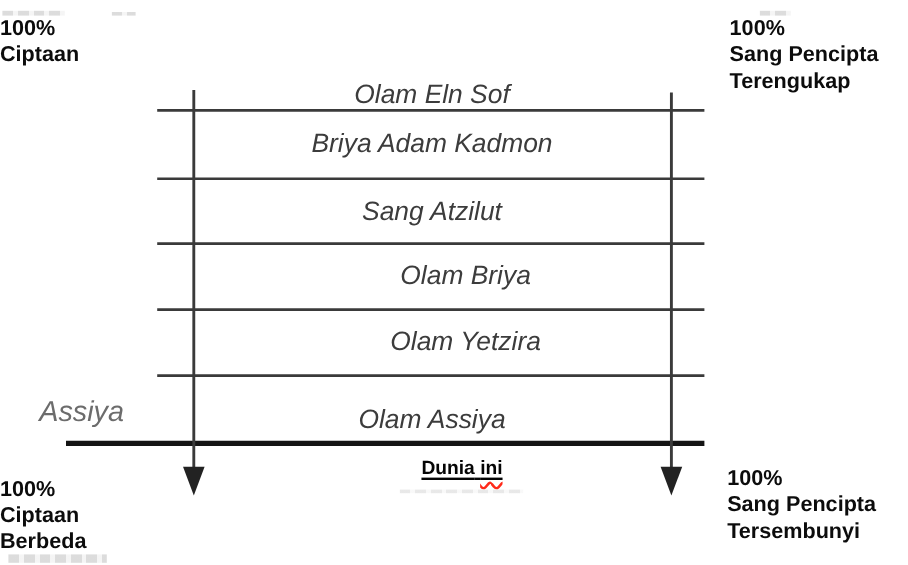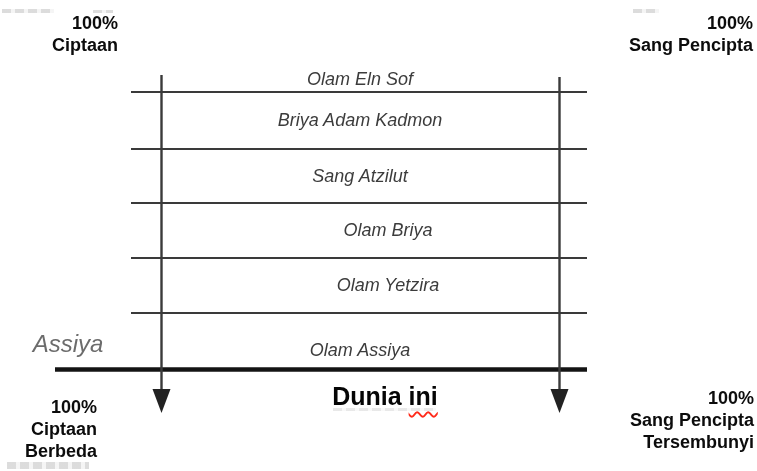--- a/index.html
+++ b/index.html
@@ -14,35 +14,35 @@
   .stage svg.lines {
     position: absolute;
     left: 0; top: 0;
     width: 757px; height: 471px;
   }
   .corner-label {
     position: absolute;
     font-weight: 700;
     font-size: 18px;
     line-height: 22px;
-    text-align: right;
+    text-align: left;
     color: #0c0c0c;
     white-space: nowrap;
   }
   .corner-top-left     { left: 0px;   top: 12px;  width: 118px; }
   .corner-top-right    { left: 608px; top: 12px;  width: 145px; }
   .corner-bottom-left  { left: 0px;   top: 396px; width: 97px;  }
   .corner-bottom-right { left: 606px; top: 387px; width: 148px; }
   .row-label {
     position: absolute;
     left: 161px;
     width: 398px;
     text-align: center;
     font-style: italic;
-    font-size: 18px;
+    font-size: 22px;
     line-height: 26px;
     color: #3c3c3c;
     white-space: nowrap;
   }
   .row-0 { top: 66px; }
   .row-1 { top: 107px; }
   .row-2 { top: 163px; }
   .row-3 { top: 217px; padding-left: 28px; }
   .row-4 { top: 272px; margin-left: 28px; }
   .row-5 { top: 327px; margin-top: 10px; }
@@ -53,22 +53,23 @@
     font-style: italic;
     font-size: 24px;
     color: #6c6c6c;
     white-space: nowrap;
   }
   .dunia-label {
     position: absolute;
     left: 310px; top: 382px; width: 150px;
     text-align: center;
     font-weight: 700;
-    font-size: 25px;
+    font-size: 16px;
     color: #050505;
+    text-decoration: underline;
     text-decoration-thickness: 2px;
     text-underline-offset: 3px;
     white-space: nowrap;
   }
   .dunia-label .spellcheck-word {
     text-decoration: underline wavy #ff2a1a;
     text-decoration-thickness: 1.5px;
     text-underline-offset: 6px;
   }
   .artifact {
@@ -102,20 +103,21 @@
     <polygon points="559.5,413 550.5,389 568.5,389" fill="#222222"></polygon>
   </svg>
 
   <div class="corner-label corner-top-left">
     <div>100%</div>
     <div>Ciptaan</div>
   </div>
   <div class="corner-label corner-top-right">
     <div>100%</div>
     <div>Sang Pencipta</div>
+    <div>Terengukap</div>
   </div>
   <div class="corner-label corner-bottom-left">
     <div>100%</div>
     <div>Ciptaan</div>
     <div>Berbeda</div>
   </div>
   <div class="corner-label corner-bottom-right">
     <div>100%</div>
     <div>Sang Pencipta</div>
     <div>Tersembunyi</div>

